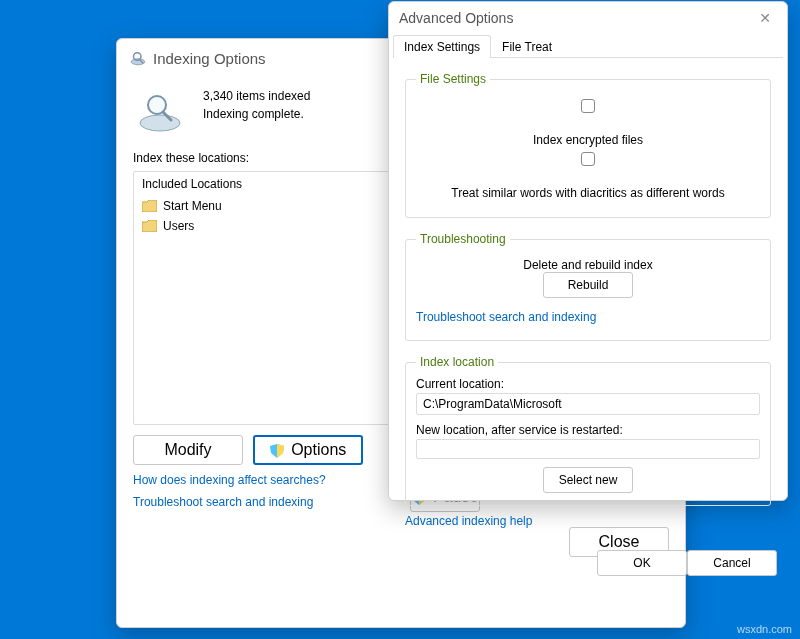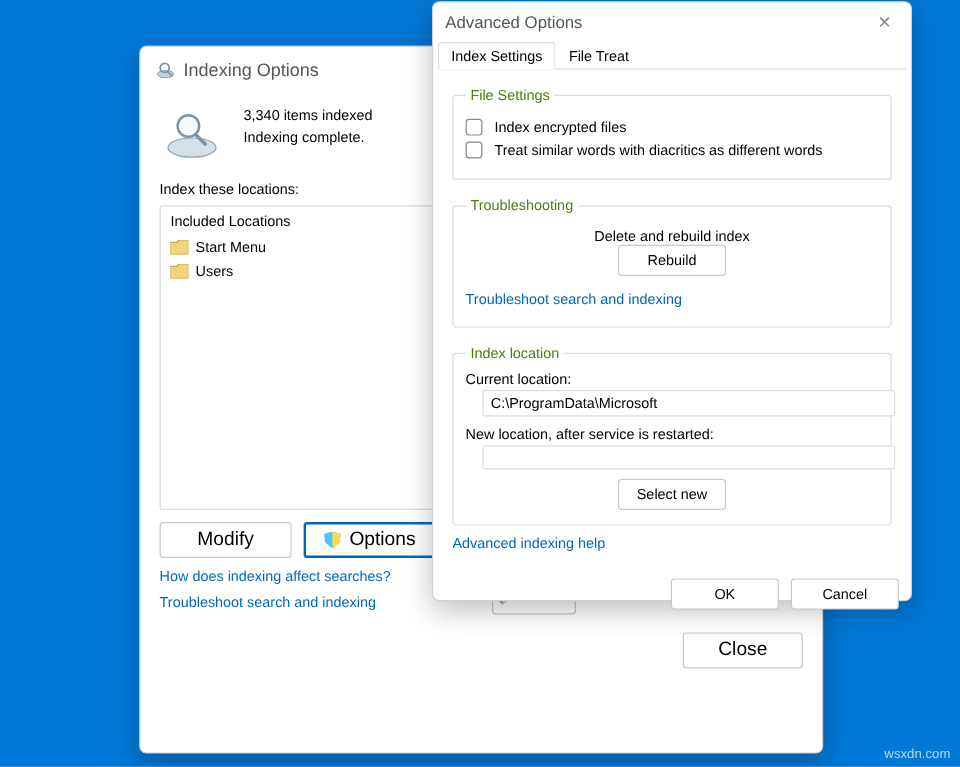--- a/index.html
+++ b/index.html
@@ -39,36 +39,36 @@
     padding: 5px 0; font-size: 16px; min-width: 110px; text-align: center;
     cursor: pointer;
   }
   .btn.selected { border: 2px solid #0067c0; padding: 4px 0; }
   .btn.disabled { color: #a0a0a0; }
   .shield { width: 14px; height: 14px; display: inline-block; vertical-align: -3px; margin-right: 3px; }
   .link { color: #0067c0; cursor: pointer; display: inline-block; margin: 4px 6px; }
   .bottom-btn { display: flex; justify-content: flex-end; margin: 14px 6px 0 6px; }
 
   
-  #ao-window { left: 360px; top: 1px; width: 400px; height: 500px; }
+  #ao-window { left: 388px; top: 1px; width: 400px; height: 500px; }
   .tabs { display: flex; border-bottom: 1px solid #dcdcdc; margin: 0 4px; }
   .tab { padding: 4px 10px 4px 10px; border: 1px solid transparent; border-bottom: none; cursor: pointer; position: relative; top: 1px; }
   .tab.active { border-color: #dcdcdc; background: #fff; border-radius: 3px 3px 0 0; }
   fieldset {
     border: 1px solid #dcdcdc; border-radius: 3px; margin: 14px 6px 4px 6px;
     padding: 8px 10px 12px 10px;
   }
   fieldset legend { padding: 0 4px; color: #4d7c0f; font-size: 12px; }
-  .check-row { display: flex; align-items: center; gap: 10px; margin: 5px 0; }
+  .check-row { display: flex; align-items: center; gap: 20px; margin: 5px 0; flex-direction: column; }
   .chk { width: 14px; height: 14px; border: 1px solid #888; border-radius: 3px; display: inline-block; }
   .ts-row { display: flex; justify-content: space-between; align-items: center; margin: 4px 0 8px 0; flex-direction: column; }
   .small-btn { background: #fff; border: 1px solid #c8c8c8; border-radius: 3px; padding: 5px 0; min-width: 90px; text-align: center; cursor: pointer; }
-  .path-box { border: 1px solid #dcdcdc; border-radius: 2px; padding: 3px 6px; margin: 2px 0 8px 14px; width: 100%; background: #fff; }
+  .path-box { border: 1px solid #dcdcdc; border-radius: 2px; padding: 3px 6px; margin: 2px 0 8px 0; width: 100%; background: #fff; }
   .right { display: flex; justify-content: center; }
-  .dlg-btns { display: flex; justify-content: flex-end; gap: 10px; margin: 8px 10px 10px 0; }
+  .dlg-btns { display: flex; justify-content: flex-end; margin: 8px 10px 10px 0; }
 
   
   .pause-back { position: absolute; left: 410px; top: 482px; }
 </style>
 </head>
 <body>
 
 <div id="io-window" class="window">
   <div class="titlebar">
     <div style="display:flex;align-items:center;">

